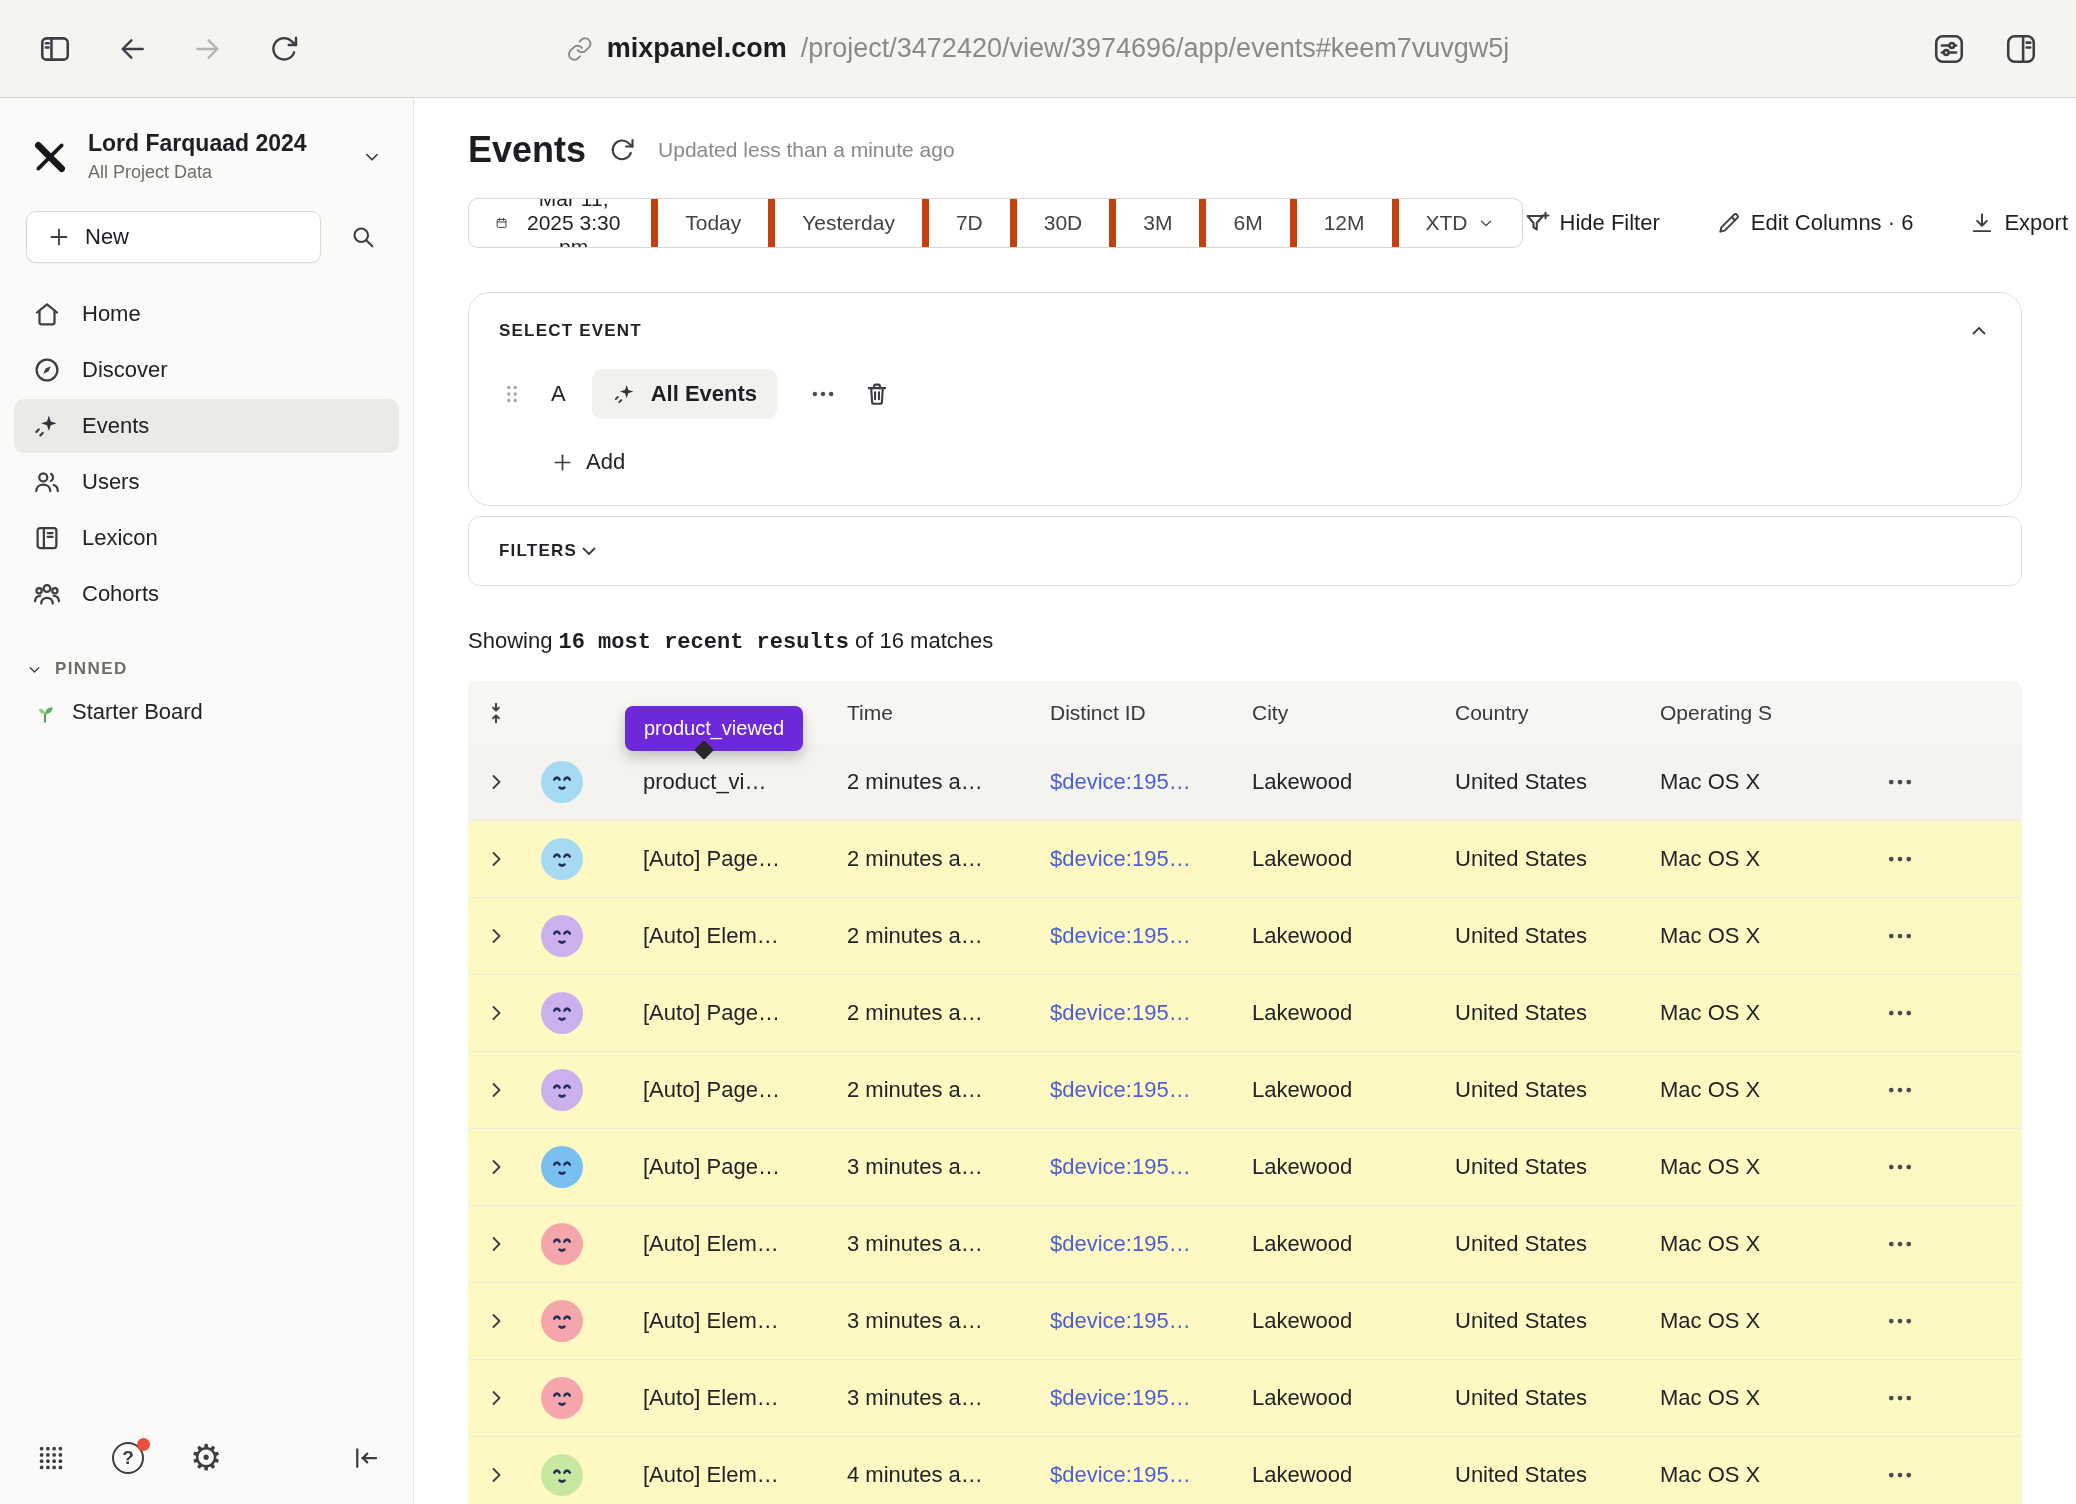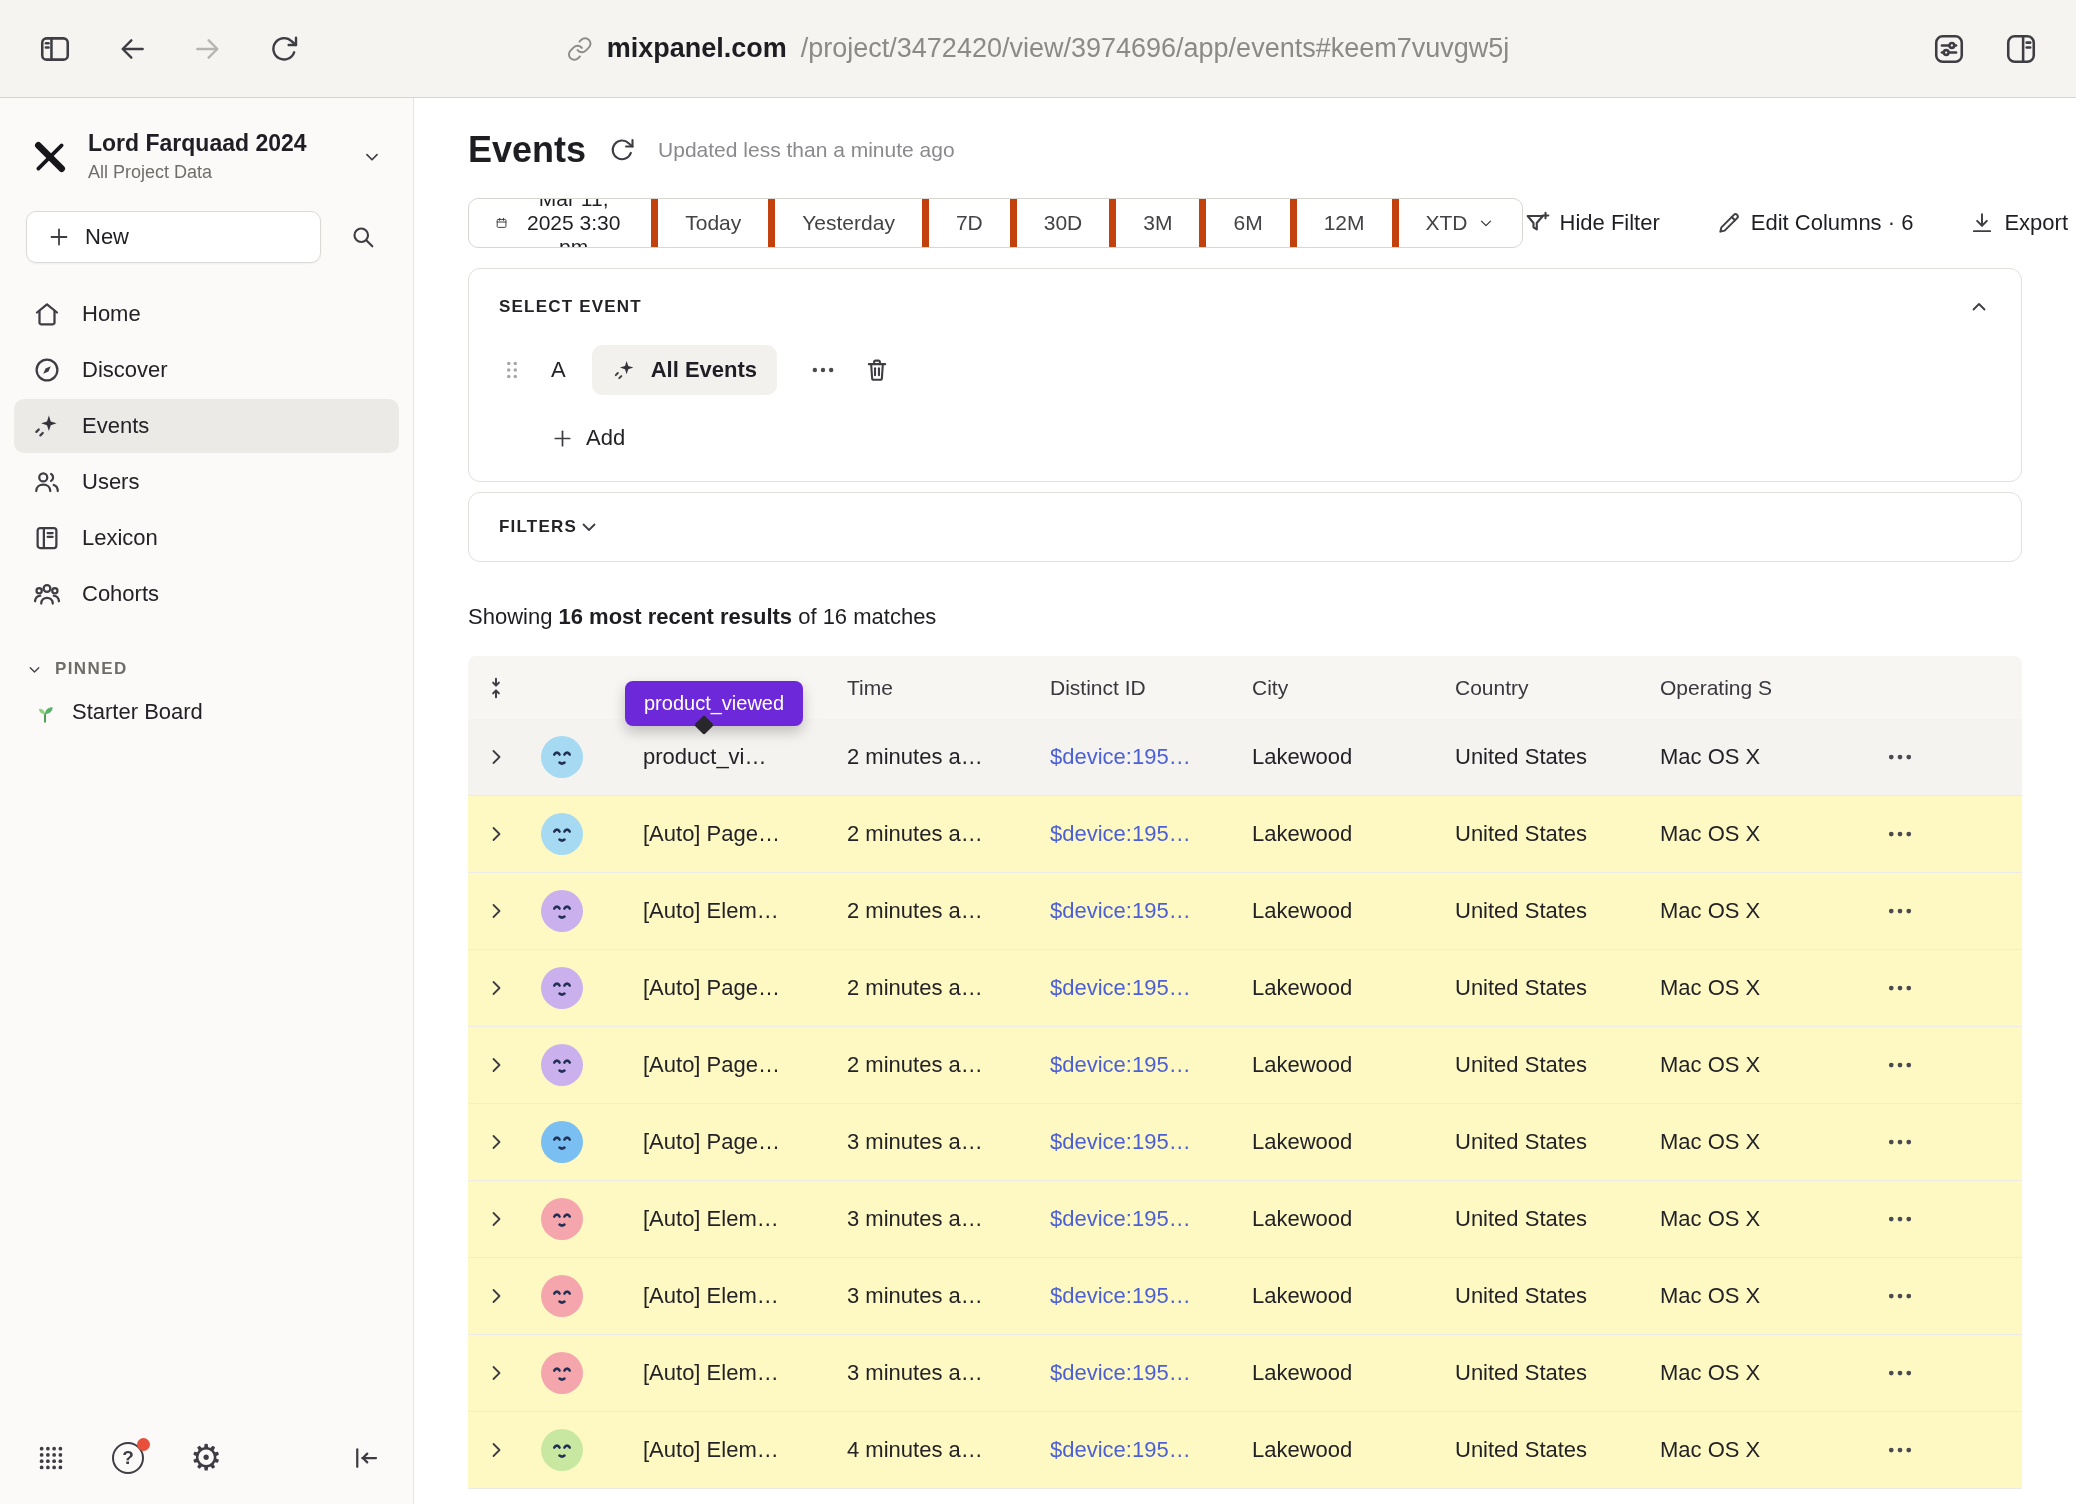--- a/index.html
+++ b/index.html
@@ -62,34 +62,34 @@
   .date-group { display:inline-flex; align-items:stretch; height:50px; background:#fff;
     border:1px solid #d8d6d1; border-radius:10px; overflow:hidden; }
   .date-cell { display:flex; align-items:center; gap:14px; padding:0 26px; font-size:21px; color:#1f1e24; }
   .range-cell { display:flex; align-items:center; gap:9px; padding:0 27px; font-size:21px; color:#434247;
     border-left:7px solid #c2410c; }
   .right-actions { margin-left:auto; display:flex; align-items:center; gap:56px; }
   .text-btn { display:flex; align-items:center; gap:9px; font-size:22px; color:#1f1e24; white-space:nowrap; }
 
   
   .card { border:1px solid #e2e0dc; border-radius:12px; background:#fff; }
-  .select-card { margin-top:20px; padding:26px 30px 30px 30px; }
+  .select-card { margin-top:44px; padding:26px 30px 30px 30px;border-radius:22px; }
   .card-head { display:flex; align-items:center; justify-content:space-between; }
   .card-title { font-size:17px; font-weight:700; letter-spacing:1.2px; color:#232227; }
   .clause-row { margin-top:26px; display:flex; align-items:center; gap:26px; }
   .clause-letter { font-size:22px; color:#232227; }
   .event-chip { display:flex; align-items:center; gap:13px; background:#f2f1ee; border-radius:10px;
     padding:12px 20px; font-size:22px; font-weight:700; color:#1f1e24; }
   .chip-dots { margin-left:6px; }
   .add-btn { margin-top:30px; margin-left:52px; display:flex; align-items:center; gap:12px;
     font-size:22px; color:#232227; }
   .filters-card { margin-top:10px; padding:22px 30px; display:flex; align-items:center; justify-content:flex-start; }
 
   .results-line { margin-top:42px; font-size:22px; color:#1e1d22; }
-  .results-line b { font-weight:700; }
+  .results-line b { font-weight:700;font-family:Liberation Mono, monospace; }
 
   
   .table-wrap { position:relative; margin-top:26px; }
   .grid { display:grid; grid-template-columns:56px 76px 247px 203px 202px 203px 205px 225px 1fr;
     align-items:center; }
   .thead { height:63px; background:#f7f6f3; border-radius:8px 8px 0 0; font-size:21px; color:#39383e; }
   .trow { height:77px; border-bottom:1px solid #edebe8; font-size:22px; background:#fef9c3; }
   .trow.hl { background:#f4f3f0; }
   .cell { min-width:0; white-space:nowrap; overflow:hidden; }
   .c-expand { display:flex; justify-content:center; }

